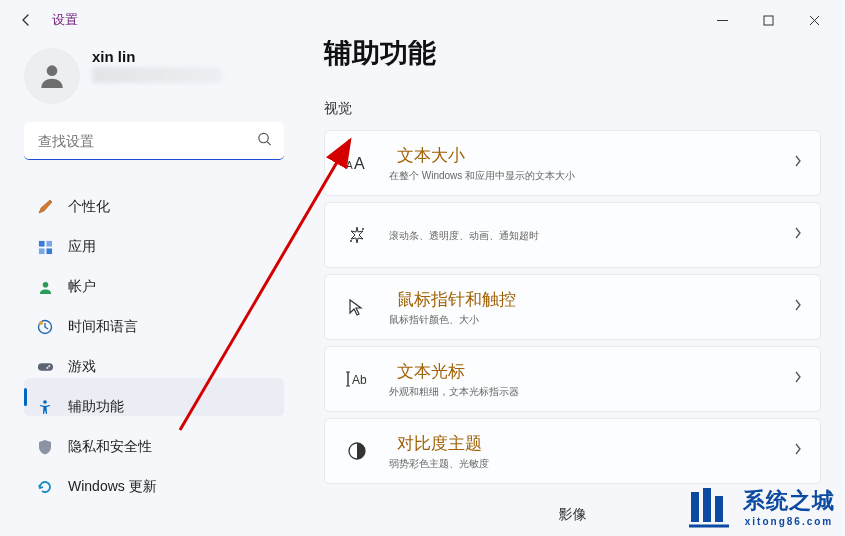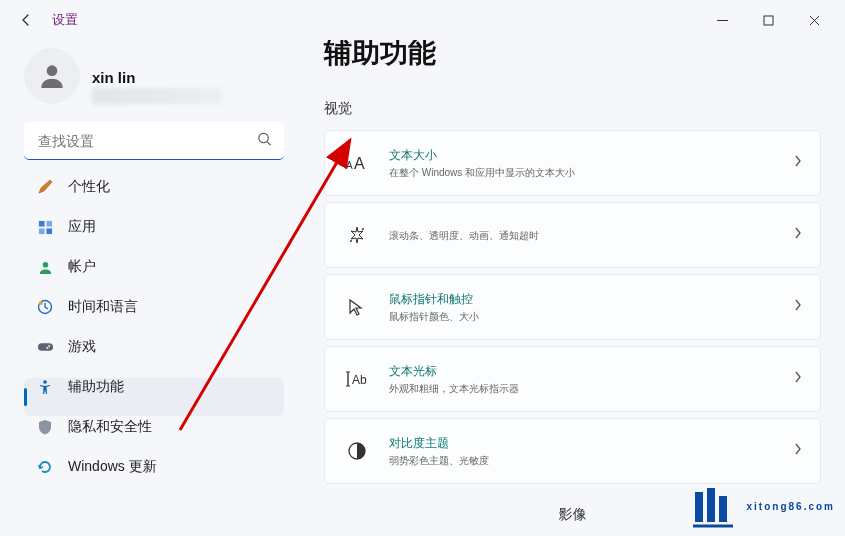--- a/index.html
+++ b/index.html
@@ -7,46 +7,46 @@
     
     .titlebar { height: 40px; display: flex; align-items: center; padding: 0 8px; }
     .back-btn { width: 36px; height: 36px; display: flex; align-items: center; justify-content: center; cursor: pointer; border-radius: 4px; }
     .title { margin-left: 8px; font-size: 13px; color: #701a75; }
     .window-controls { margin-left: auto; display: flex; }
     .wc-btn { width: 46px; height: 32px; display: flex; align-items: center; justify-content: center; cursor: pointer; }
     
     .main { display: flex; height: calc(100% - 40px); }
     
     .sidebar { width: 300px; padding: 8px 16px 16px 24px; display: flex; flex-direction: column; }
-    .profile { display: flex; align-items: flex-end; margin-bottom: 18px; }
+    .profile { display: flex; align-items: flex-start; margin-bottom: 18px; }
     .avatar { width: 56px; height: 56px; border-radius: 50%; background: #eceef2; display: flex; align-items: center; justify-content: center; }
     .avatar svg { width: 32px; height: 32px; fill: #6e6e6e; }
     .profile-text { margin-left: 12px; }
     .profile-name { font-size: 15px; font-weight: 600; color: #111; }
     .profile-email-blur { width: 130px; height: 16px; background: linear-gradient(90deg, #e2e4e8, #eceef2); border-radius: 3px; filter: blur(2px); margin-top: 2px; }
     
     .search-box { position: relative; margin-bottom: 18px; }
     .search-box input { width: 100%; height: 38px; padding: 0 38px 0 14px; border: none; border-radius: 5px; background: #fff; font-size: 14px; outline: none; border-bottom: 1px solid #1d4ed8; }
     .search-box .sicon { position: absolute; right: 12px; top: 50%; transform: translateY(-50%); }
     
     .nav { display: flex; flex-direction: column; gap: 2px; }
-    .nav-item { display: flex; align-items: flex-start; height: 38px; padding: 0 12px; border-radius: 5px; cursor: pointer; font-size: 14px; color: #222; position: relative; }
+    .nav-item { display: flex; align-items: flex-end; height: 38px; padding: 0 12px; border-radius: 5px; cursor: pointer; font-size: 14px; color: #222; position: relative; }
     .nav-item.active { background: #eaedf3; }
     .nav-item.active::before { content: ""; position: absolute; left: 0; top: 10px; bottom: 10px; width: 3px; background: #0067c0; border-radius: 2px; }
     .nav-icon { width: 18px; height: 18px; margin-right: 14px; display: flex; align-items: center; justify-content: center; font-size: 15px; }
     
     .content { flex: 1; padding: 0 24px 0 24px; overflow: hidden; }
     .page-title { font-size: 28px; font-weight: 600; color: #111; margin-bottom: 28px; margin-top: -6px; }
     .section-label { font-size: 14px; color: #333; margin-bottom: 12px; }
     
     .cards { display: flex; flex-direction: column; gap: 6px; }
     .card { background: #fcfdfe; border: 1px solid #e7e9ee; border-radius: 5px; height: 66px; display: flex; align-items: center; padding: 0 18px; cursor: pointer; }
     .card-icon { width: 28px; display: flex; justify-content: center; margin-right: 18px; color: #333; }
     .card-text { flex: 1; }
-    .card-title { font-size: 12px; color: #0f766e; }
+    .card-title { font-size: 17px; color: #a16207; margin-left: 8px; }
     .card-sub { font-size: 10px; color: #666; margin-top: 2px; }
     .chevron { color: #555; }
     
     .arrow-annotation { position: absolute; pointer-events: none; left: 170px; top: 130px; z-index: 50; }
     
     .watermark { position: absolute; right: 10px; bottom: 6px; display: flex; align-items: center; gap: 10px; z-index: 60; }
     .wm-logo { width: 48px; height: 48px; position: relative; }
     .wm-text { display: flex; flex-direction: column; }
     .wm-cn { font-size: 22px; font-weight: 800; color: #0b4aa0; letter-spacing: 1px; }
     .wm-en { font-size: 10px; font-weight: 700; color: #0b4aa0; letter-spacing: 2px; text-align: center; }
@@ -288,15 +288,16 @@
 <div class="watermark">
   <div class="wm-logo">
     <svg width="48" height="48" viewBox="0 0 48 48">
       <rect x="6" y="10" width="8" height="30" fill="#0b4aa0"></rect>
       <rect x="18" y="6" width="8" height="34" fill="#0b4aa0"></rect>
       <rect x="30" y="14" width="8" height="26" fill="#0b4aa0"></rect>
       <path d="M4 44 L44 44" stroke="#0b4aa0" stroke-width="3"></path>
     </svg>
   </div>
   <div class="wm-text">
+    <div class="wm-cn">系统之城</div>
     <div class="wm-en">xitong86.com</div>
   </div>
 </div>
 
 </body></html>

